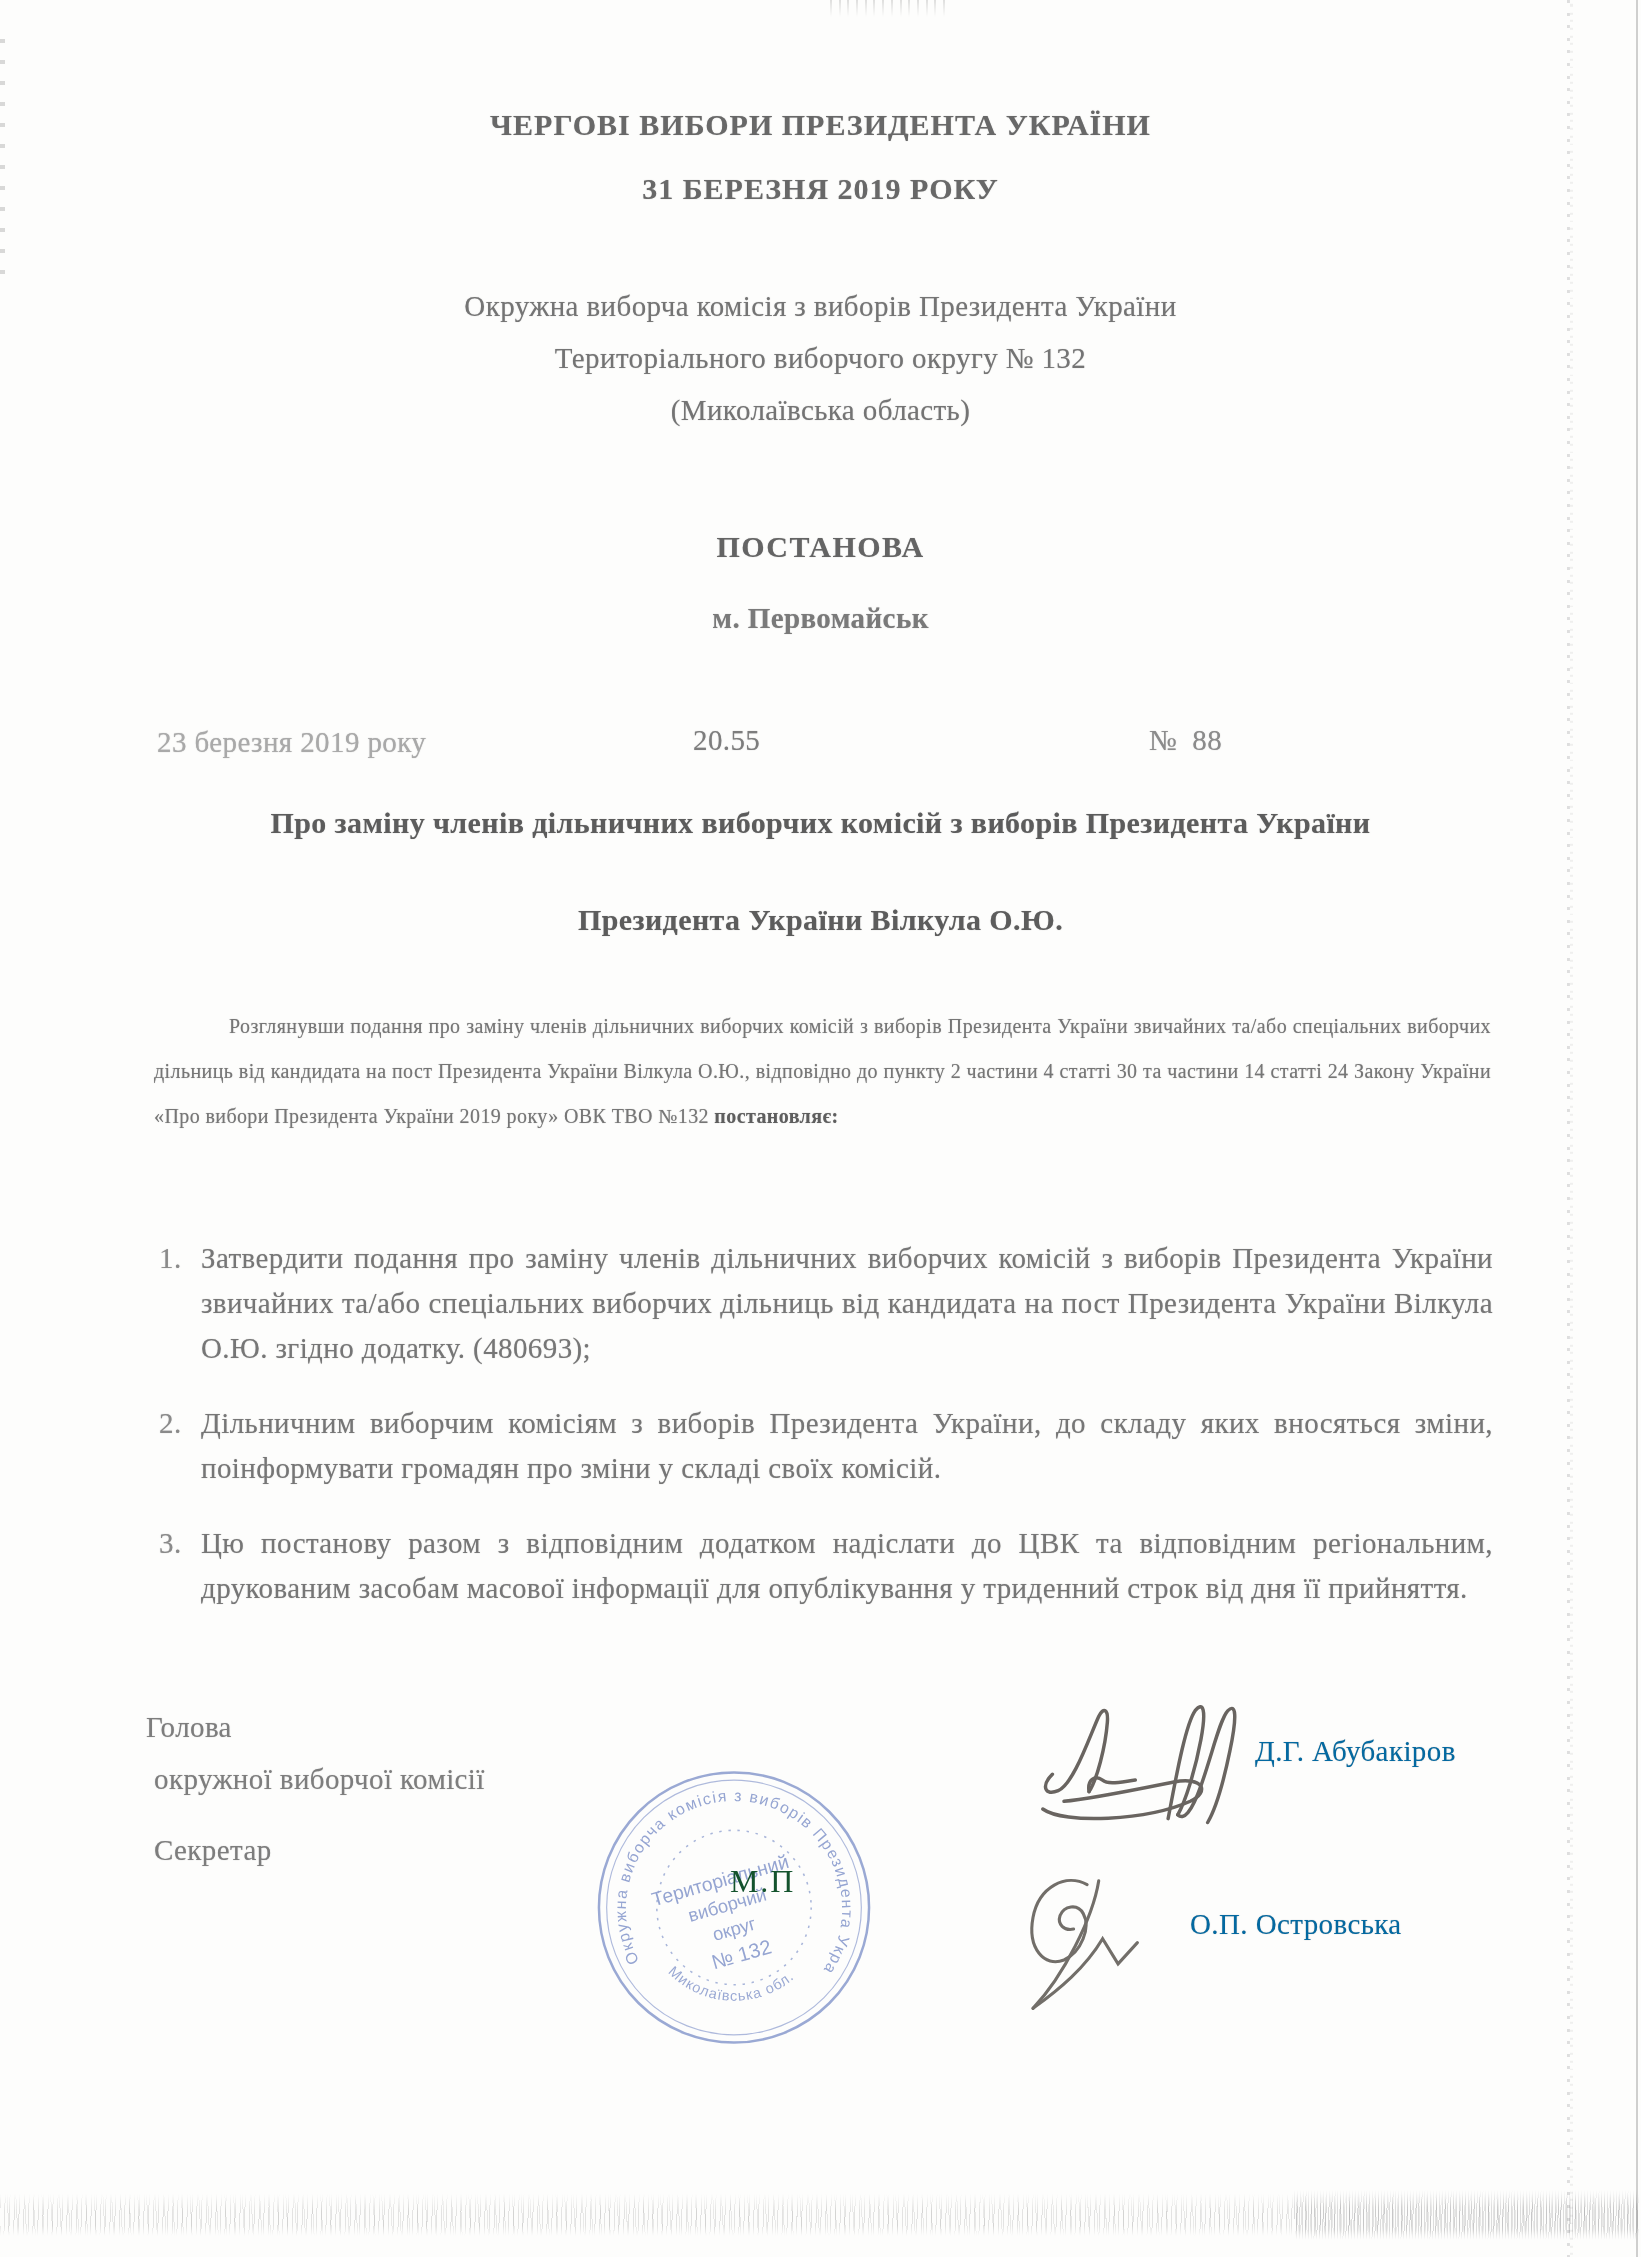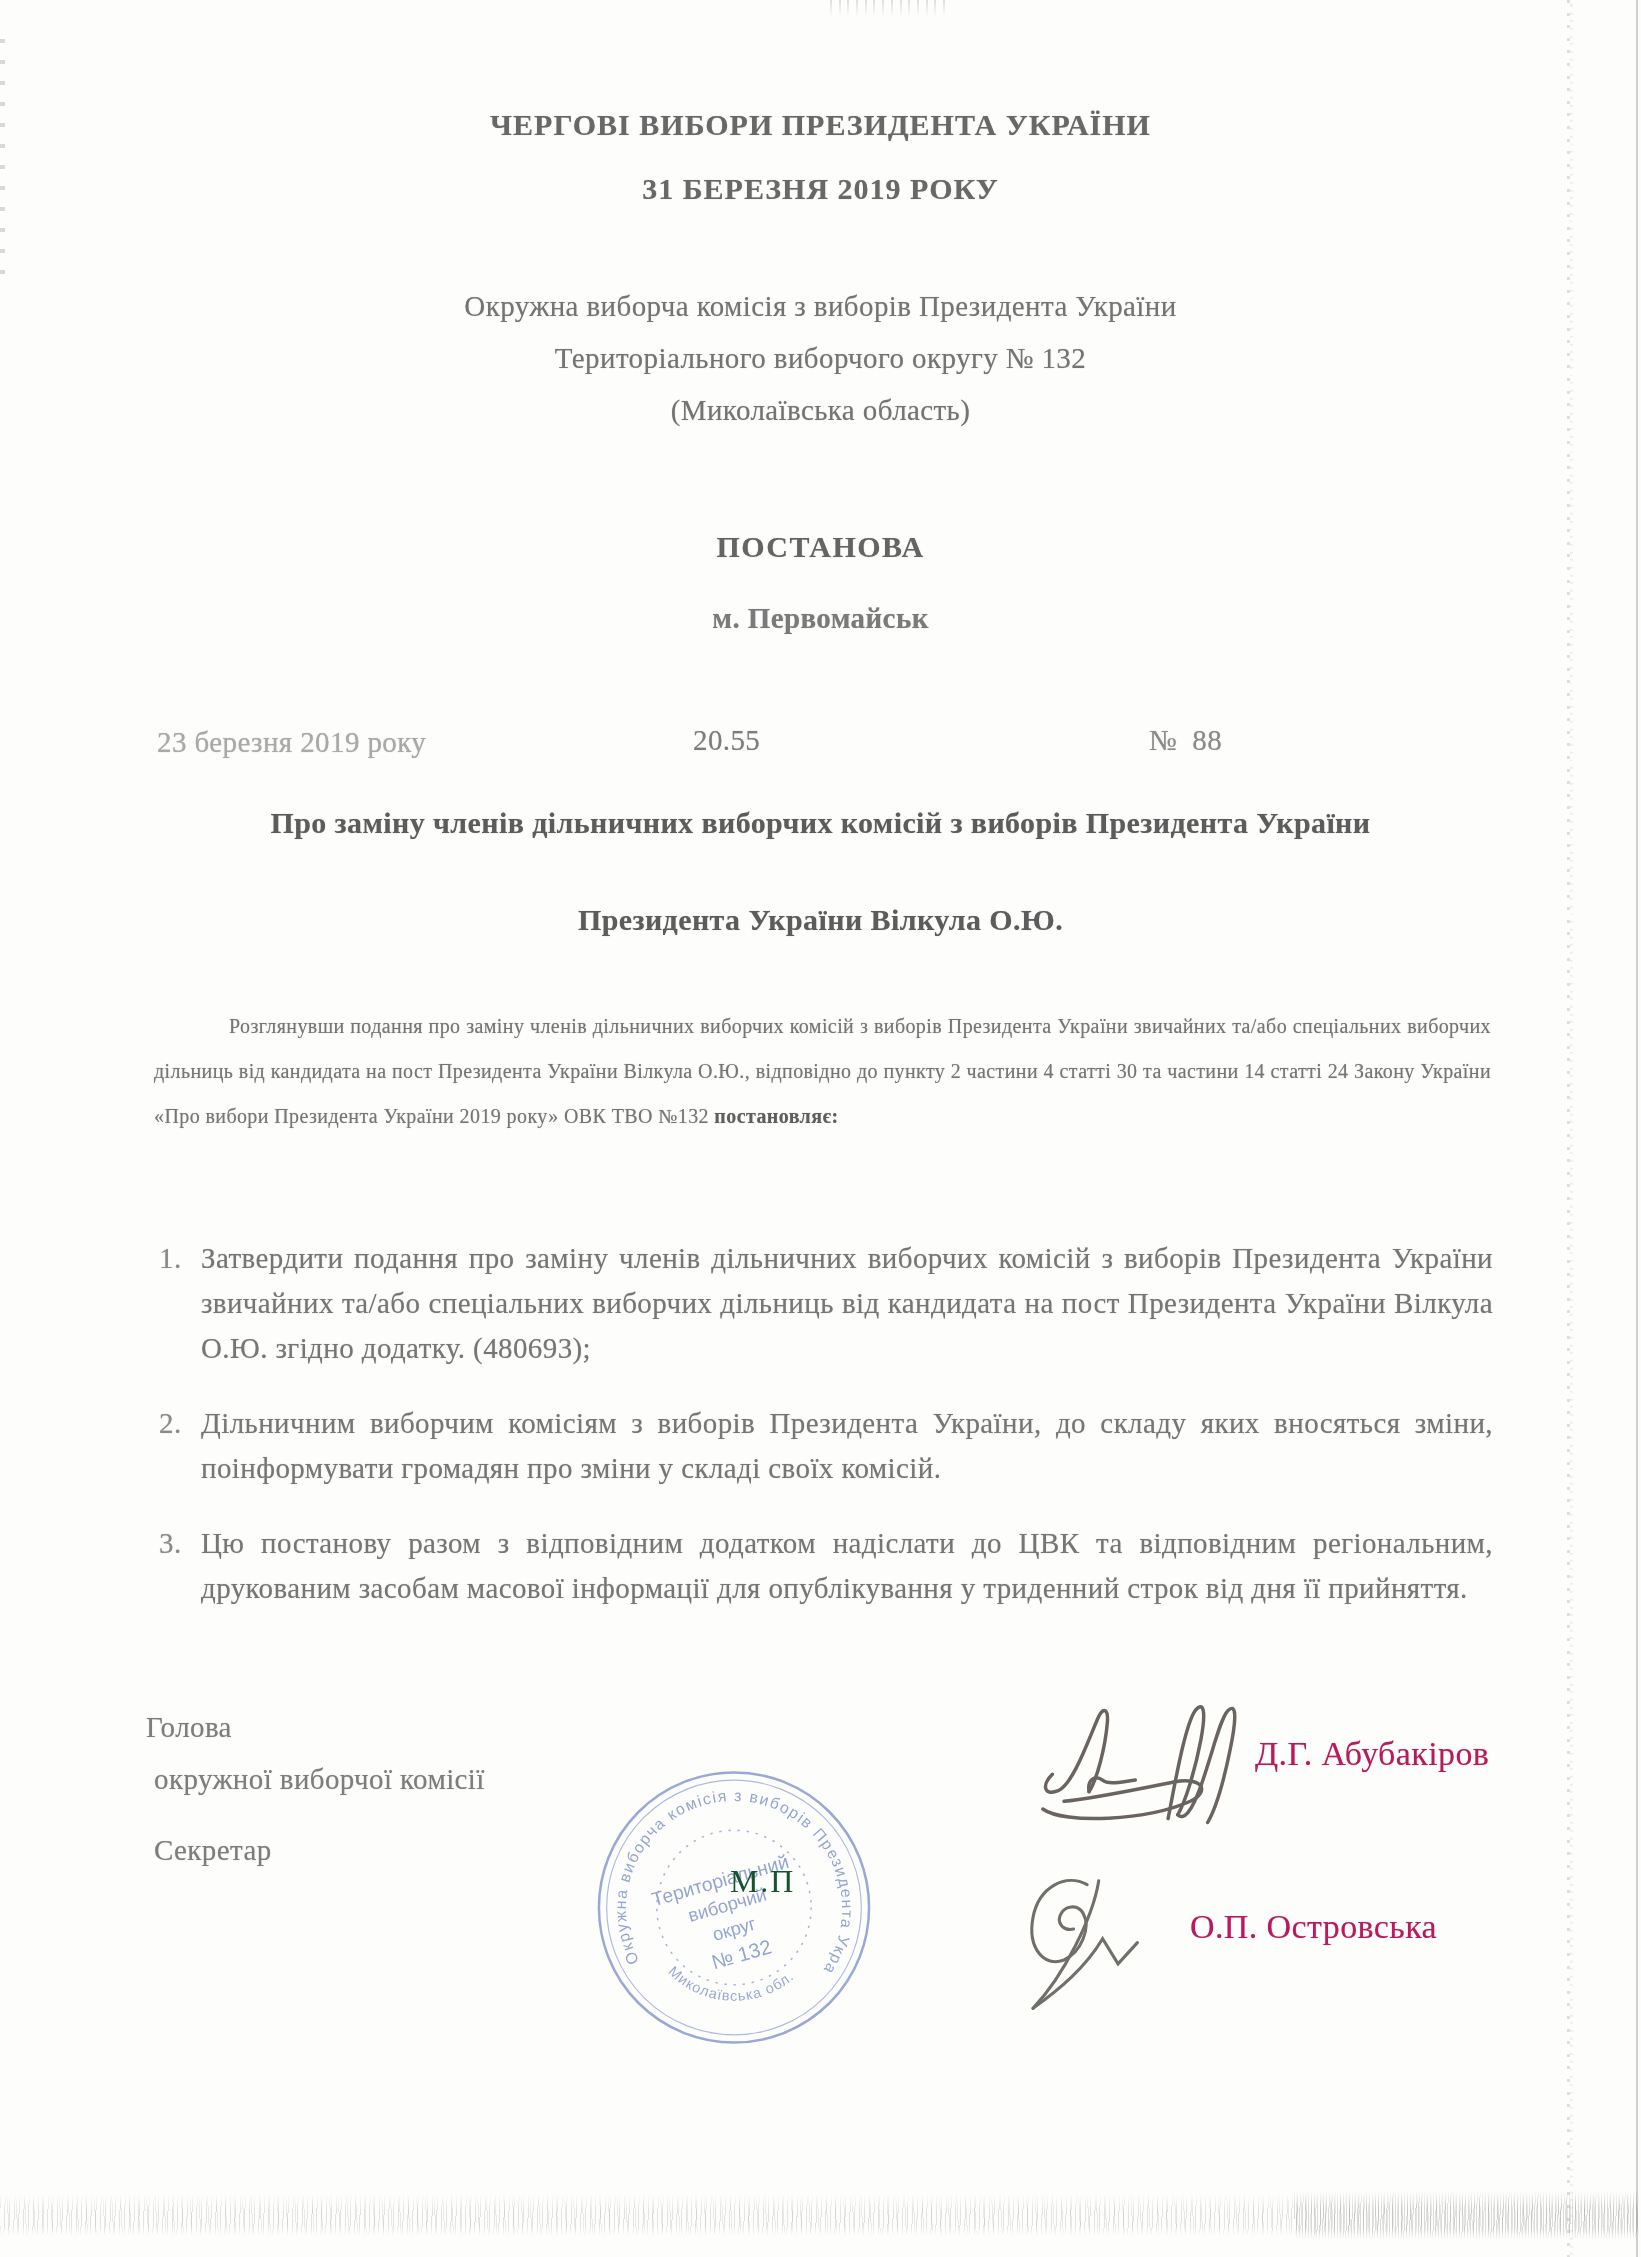--- a/index.html
+++ b/index.html
@@ -26,21 +26,21 @@
   .body-par{
     font-size:20px;line-height:45px;text-align:justify;color:#767676;
   }
   .body-par .indent{display:inline-block;width:75px;}
   .bold-tail{font-weight:bold;color:#5e5e5e;}
   .res-list{font-size:29px;line-height:45px;color:#767676;}
   .res-item{display:flex;margin-bottom:30px;}
   .res-num{flex:0 0 42px;color:#8a8a8a;}
   .res-text{flex:1;text-align:justify;}
   .sig-label{font-size:29px;color:#7d7d7d;}
-  .sig-name{font-size:34px;color:#be185d;}
+  .sig-name{font-size:29px;color:#0369a1;}
   .mp{font-size:32px;color:#14532d;letter-spacing:1.9px;font-weight:500;z-index:5;}
   .sig-svg{z-index:4;}
   .stamp{z-index:2;opacity:.85;}
   
   .noise-col{
     left:1567px;top:0;width:7.7px;height:2257px;opacity:.55;
     background:repeating-linear-gradient(180deg,rgba(105,105,110,.38) 0 2.9px,transparent 2.9px 12.6px),
                repeating-linear-gradient(180deg,rgba(125,125,130,.2) 0 1.9px,transparent 1.9px 7.7px);
     background-position:0 0,2.9px 4.8px;background-size:2.9px 100%,2.9px 100%;background-repeat:repeat-y;
   }

